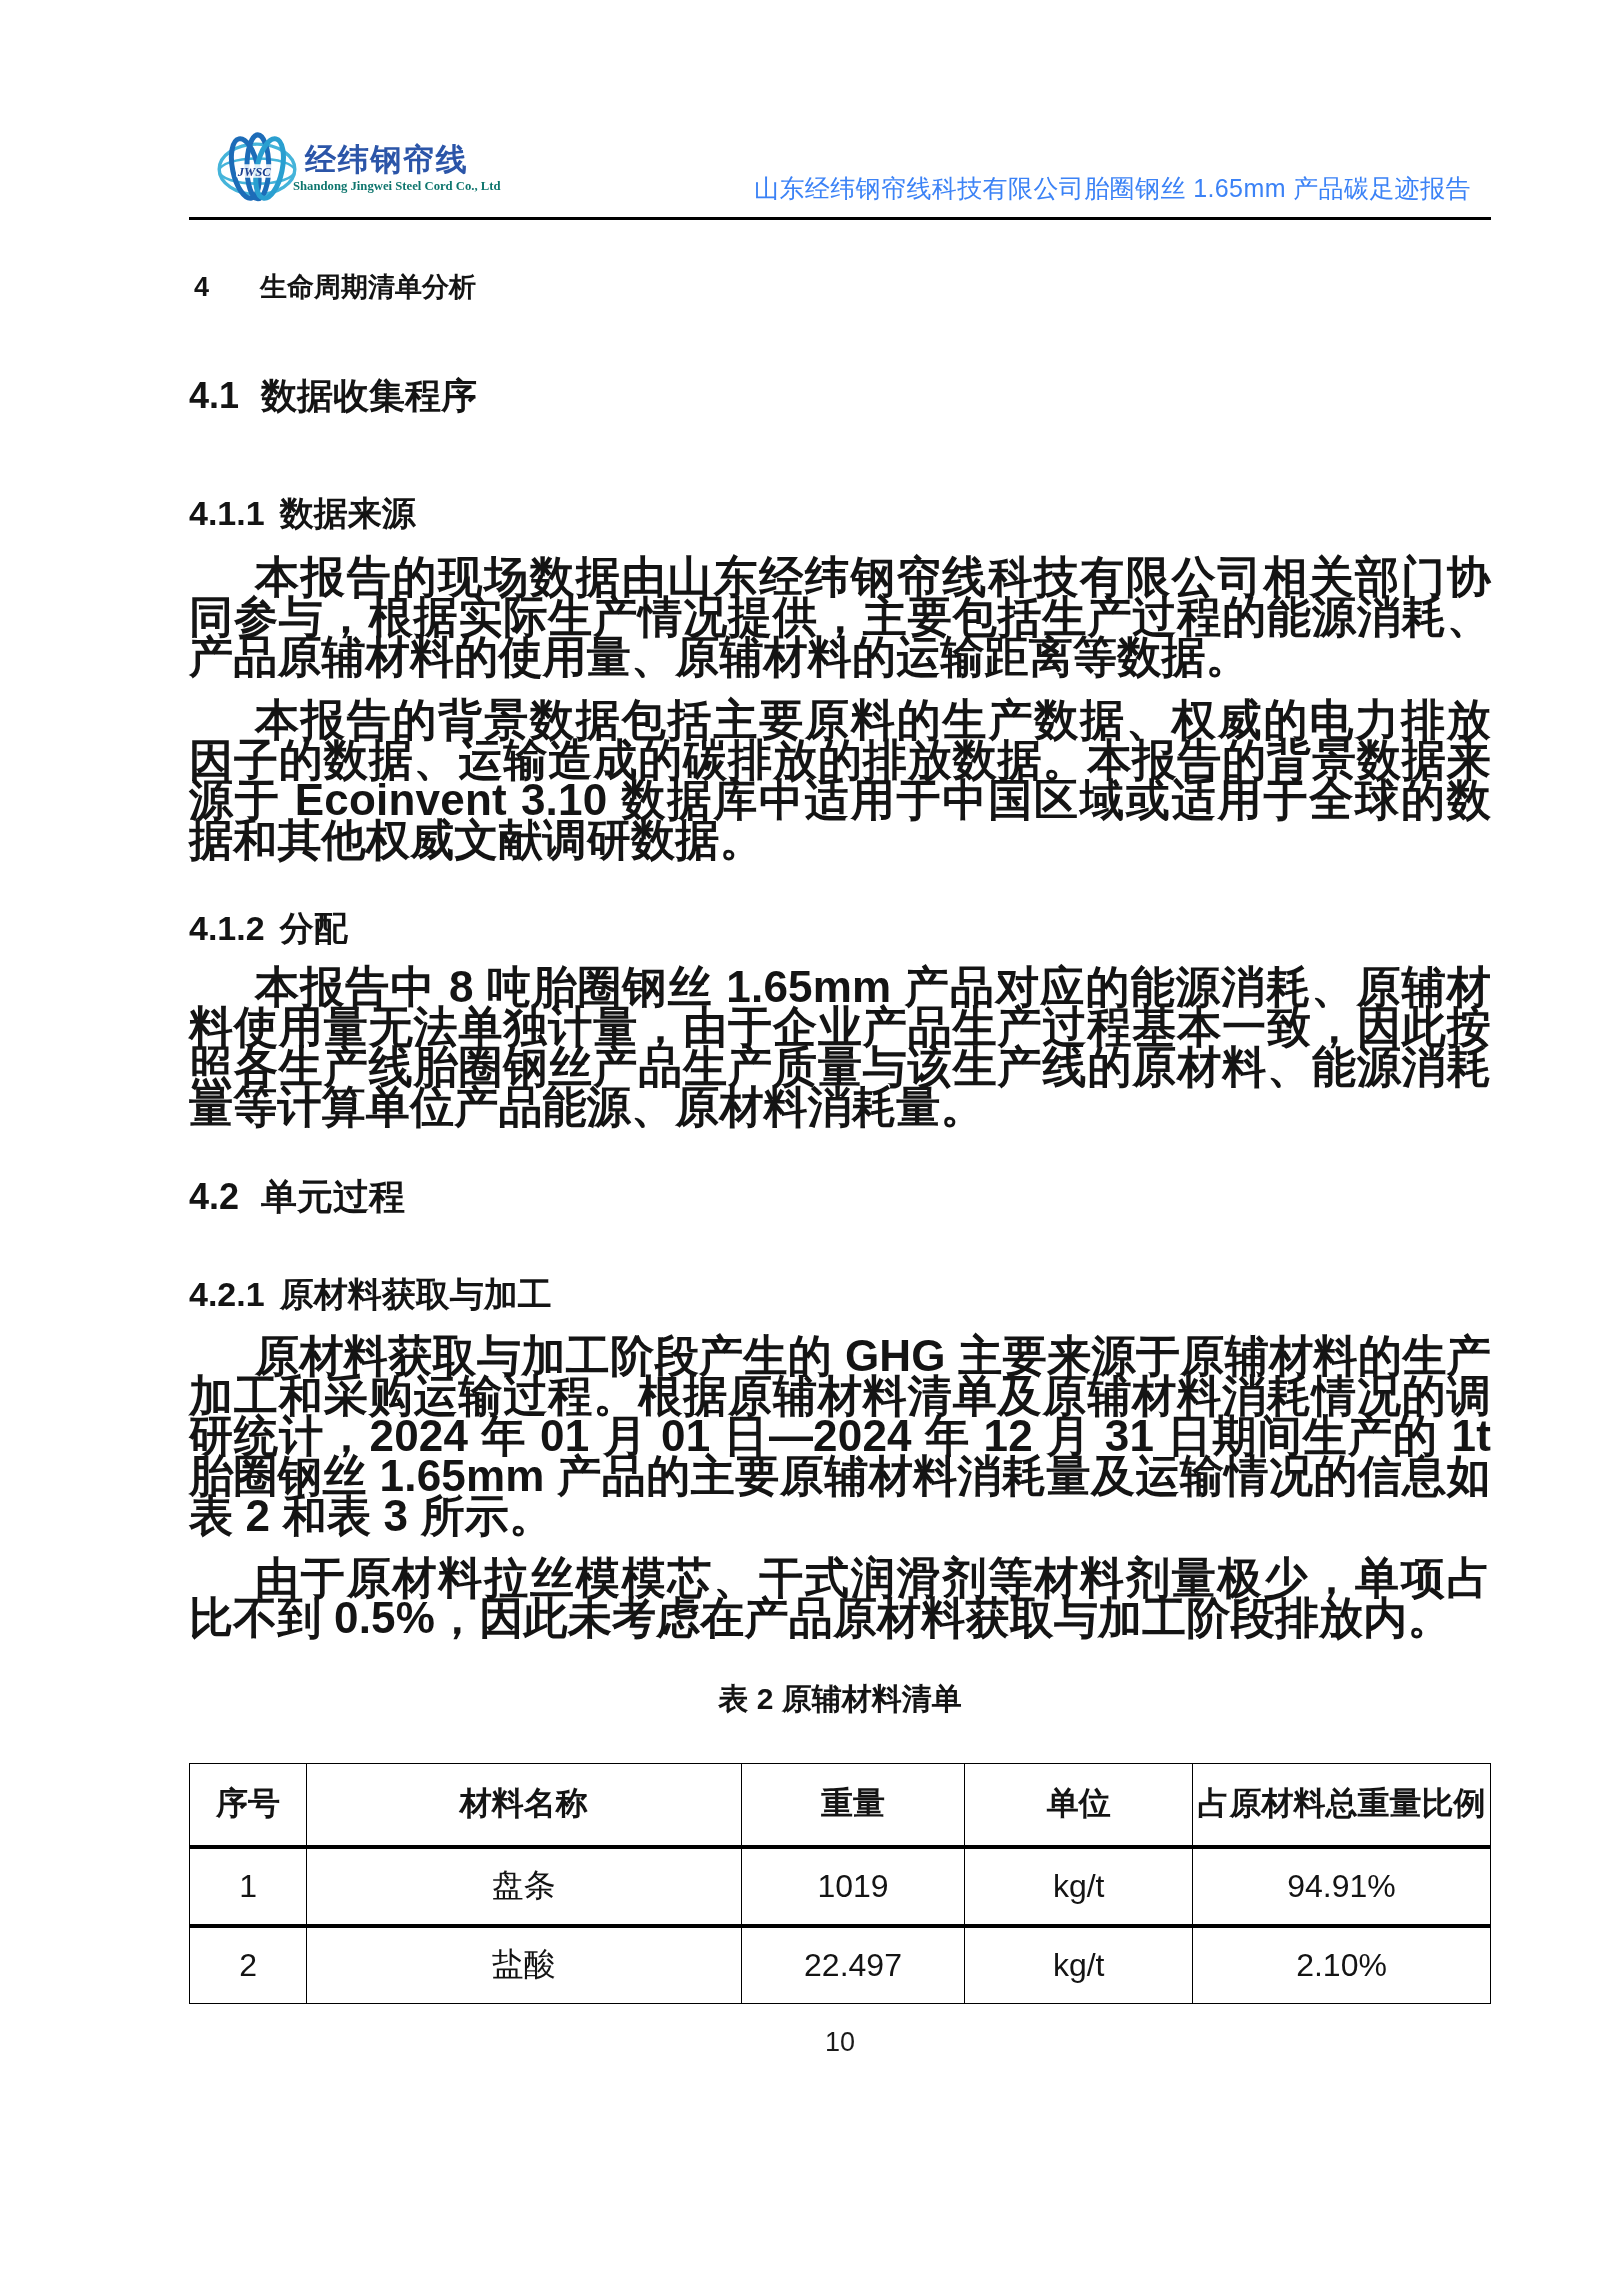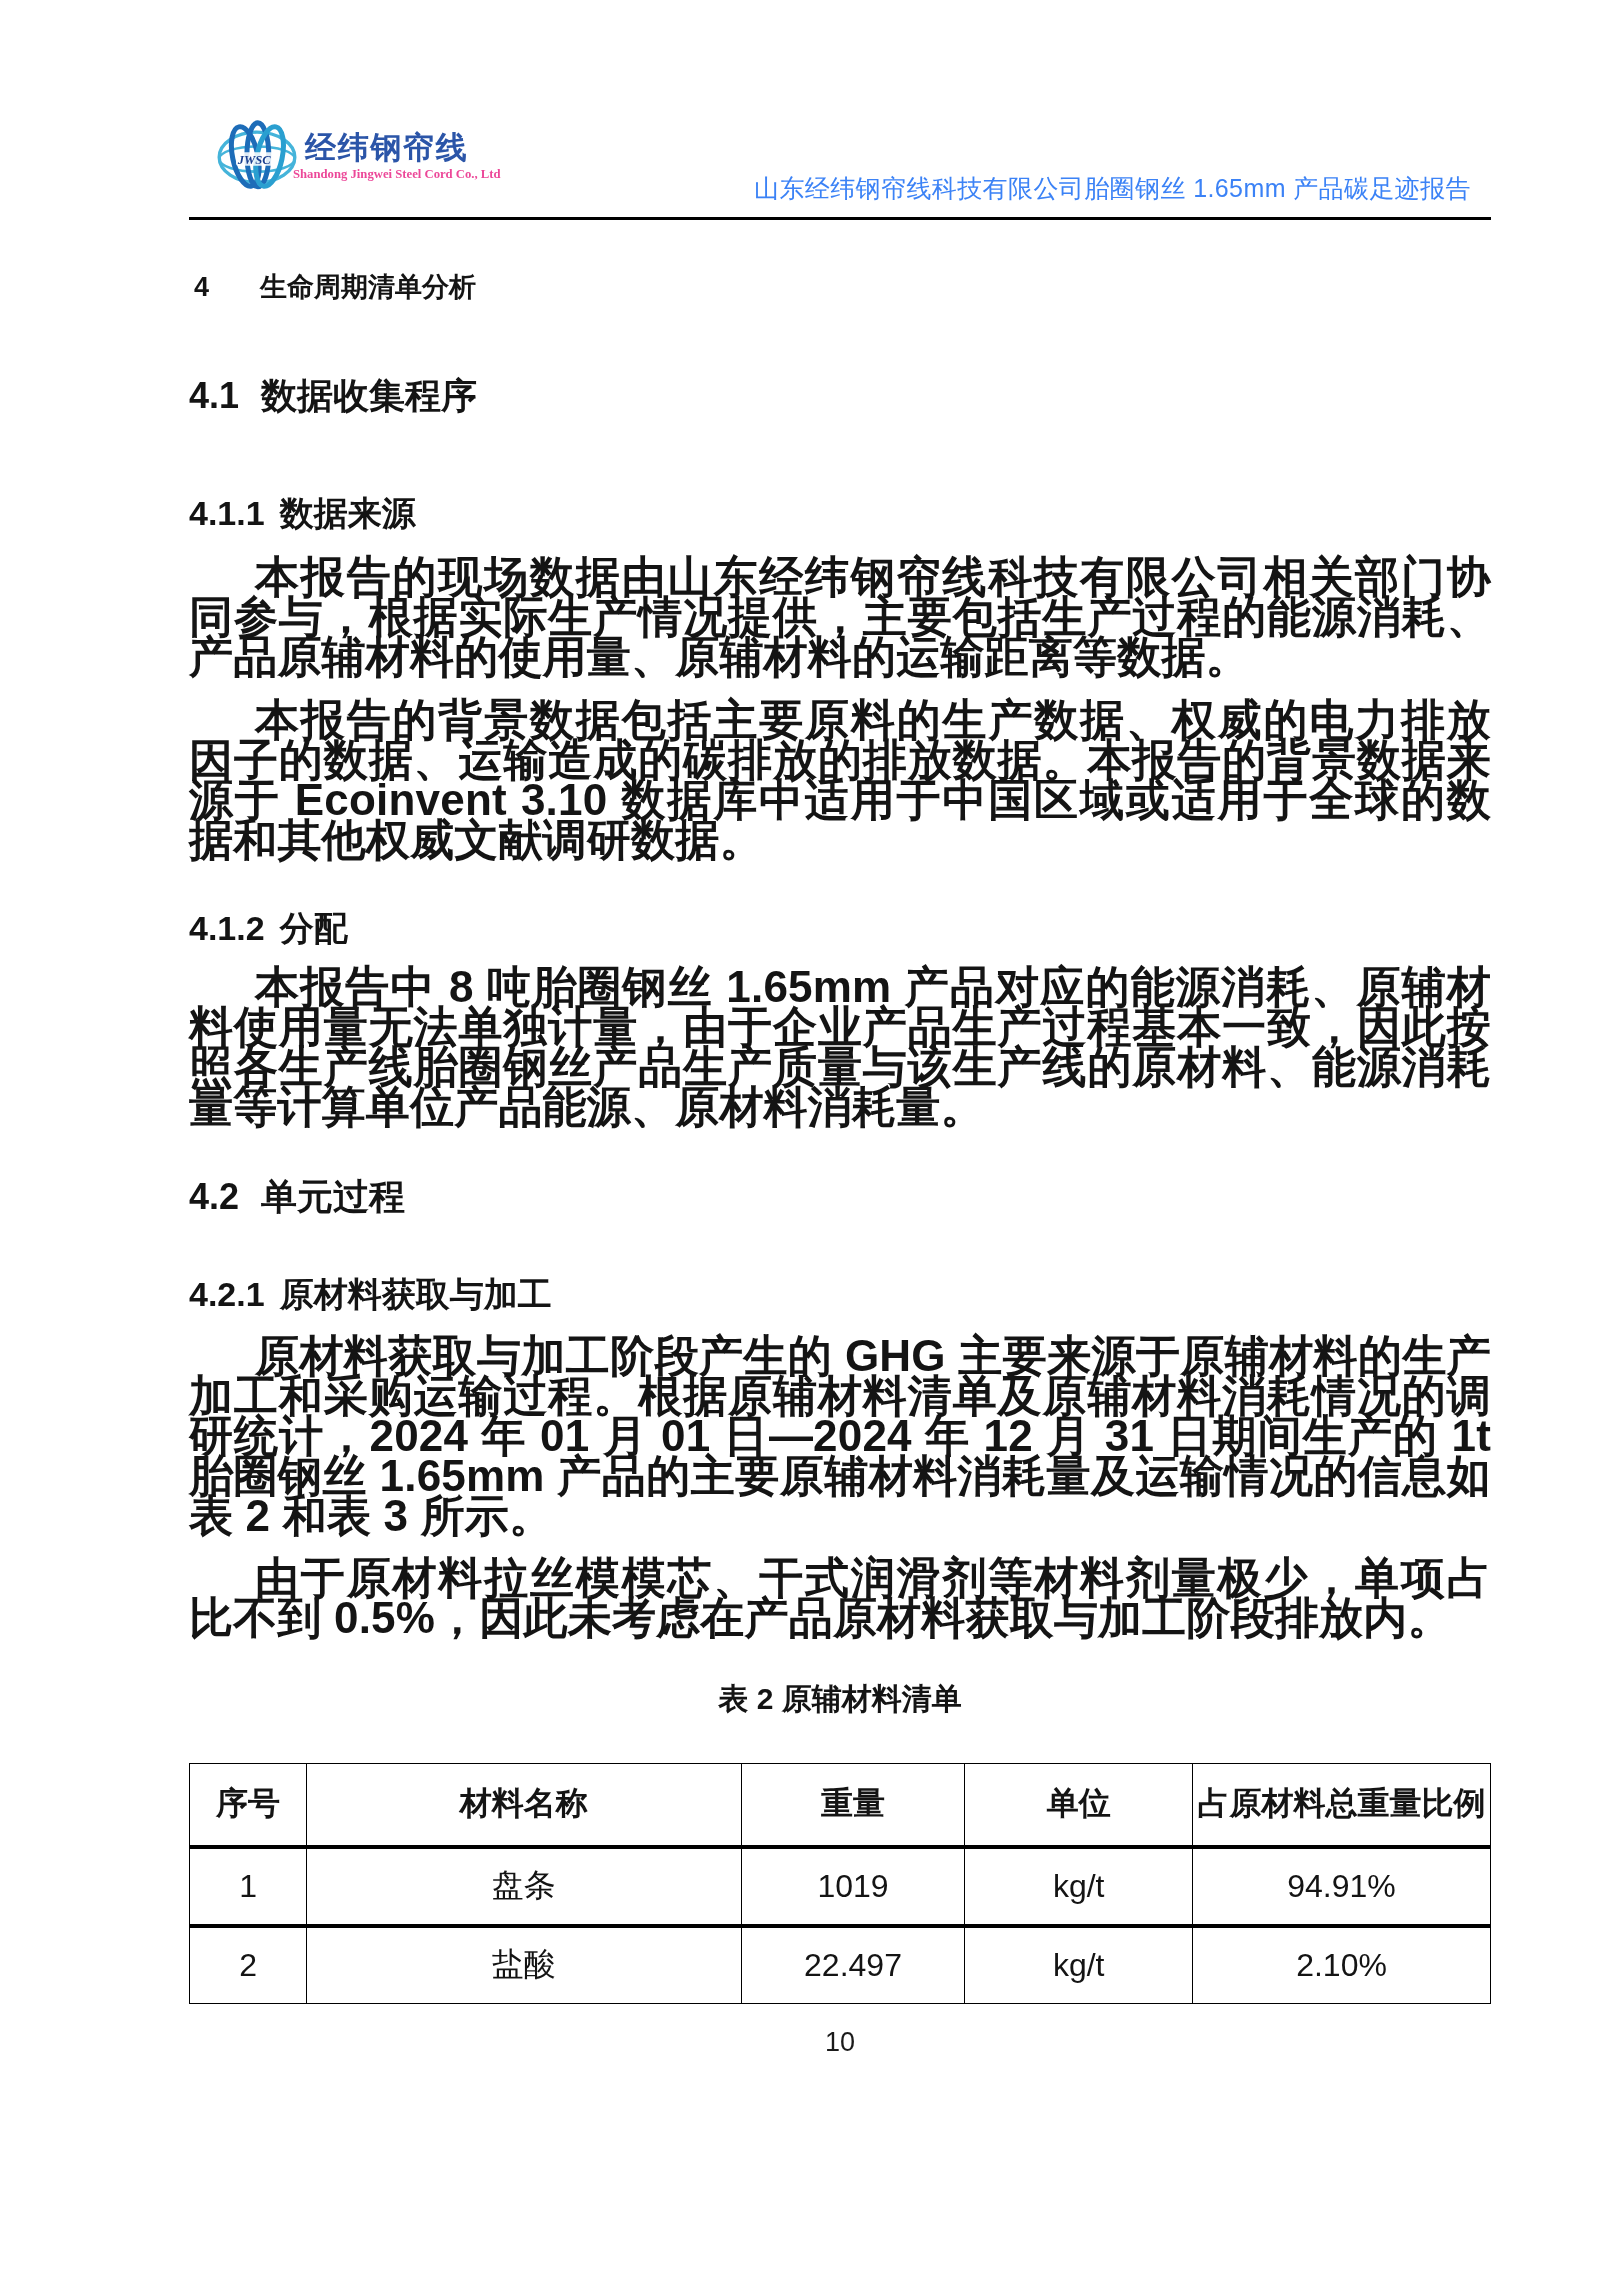--- a/index.html
+++ b/index.html
@@ -14,32 +14,32 @@
   .content{
     position:absolute;left:189px;top:0;width:1302px;
   }
   
   .doc-header{
     position:relative;
     height:217px;
     border-bottom:3.4px solid #000;
   }
   .logo{
-    position:absolute;left:25px;top:117px;
+    position:absolute;left:25px;top:129px;
     display:flex;align-items:center;
   }
   .logo-globe{width:86px;height:79px;flex:0 0 auto;}
   .logo-textcol{margin-left:5px;display:flex;flex-direction:column;}
   .logo-zh{
     font-size:31px;font-weight:bold;color:#2b55a8;
     letter-spacing:1.7px;line-height:34px;
   }
   .logo-en{
     font-family:"Liberation Serif","DejaVu Serif",serif;
-    font-size:12.7px;font-weight:bold;color:#ec4899;
+    font-size:12.7px;font-weight:bold;color:#0f766e;
     margin-left:-12px;margin-top:1.7px;white-space:nowrap;
   }
   .doc-title{
     position:absolute;right:20px;bottom:12px;
     font-size:25px;color:#3b82f6;letter-spacing:0.4px;
     white-space:nowrap;
   }
   
   .h1{margin-top:47px;font-size:27px;line-height:41px;font-weight:bold;}
   .h1 .num{display:inline-block;margin-right:51px;margin-left:5px;}

